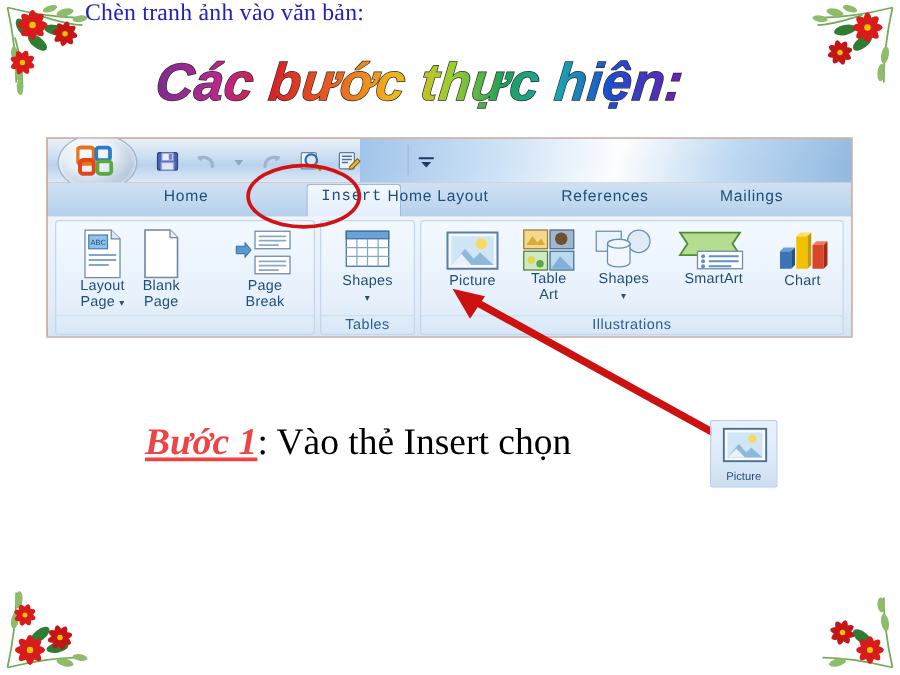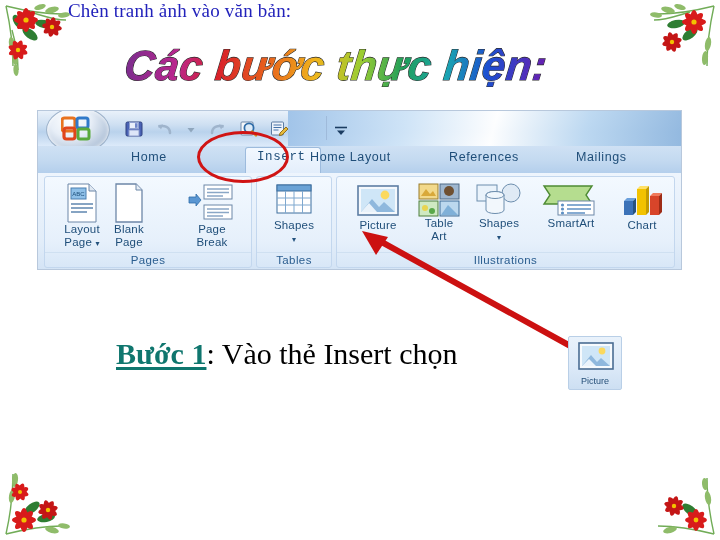--- a/index.html
+++ b/index.html
@@ -101,22 +101,23 @@
     border:3.5px solid #d01414;border-radius:50%;box-sizing:border-box;
   }
   .arrow{position:absolute;left:340px;top:215px;width:260px;height:150px;pointer-events:none;}
 
   
   .step{
     position:absolute;left:116px;top:337px;white-space:nowrap;
     font-family:"Liberation Serif", serif;font-size:30px;color:#000;
   }
   .step .buoc{
-    color:#0f766e;font-weight:bold;text-decoration:underline;
+    color:#ef4444;font-weight:bold;text-decoration:underline;
     text-underline-offset:3px;
+    font-style:italic;
   }
   .pic-btn{
     position:absolute;left:568px;top:336px;width:54px;height:54px;
     background:linear-gradient(to bottom,#e9f2fb 0%,#dbe9f8 60%,#cddff2 100%);
     border:1px solid #b9cfe7;border-radius:2px;box-sizing:border-box;
   }
   .pic-btn .lbl{
     position:absolute;bottom:3px;left:0;width:100%;text-align:center;
     font-family:"Liberation Sans", sans-serif;font-size:9px;color:#254f78;
   }
@@ -436,21 +437,20 @@
             <rect x="17" y="22" width="28" height="14" fill="#fff" stroke="#6d87a8"></rect>
             <g stroke="#8aa7c6" stroke-width="1.4">
                 <path d="M20 26h22M20 29.5h22M20 33h16"></path>
               </g>
           </svg>
           <div class="cmd-lbl">Page</div>
           <div class="cmd-lbl">Break</div>
         </div>
 
         <div class="group-strip"></div>
-        <div class="group-title">Pages</div>
       </div>
 
       <div class="group" style="left:218px;width:76px;">
         <div class="cmd" style="left:3px;top:6px;width:68px;">
           <svg class="ico" width="42" height="36" viewBox="0 0 42 36">
             <rect x="4" y="2" width="34" height="28" fill="#fff" stroke="#3d6e9e"></rect>
             <rect x="4" y="2" width="34" height="6" fill="#6ba3d6" stroke="#3d6e9e"></rect>
             <g stroke="#7fa8cf" stroke-width="1">
                 <path d="M4 15h34M4 22h34M12.5 8v22M21 8v22M29.5 8v22"></path>
               </g>

